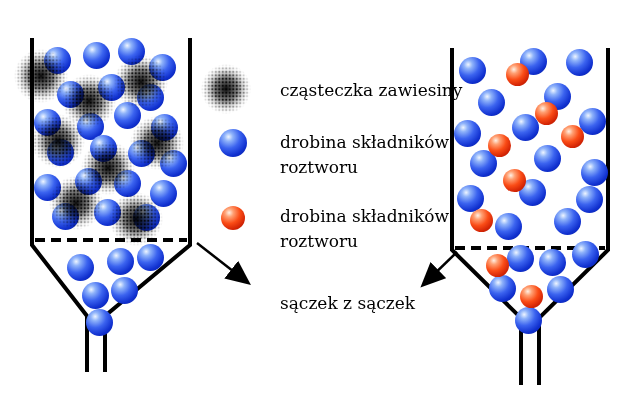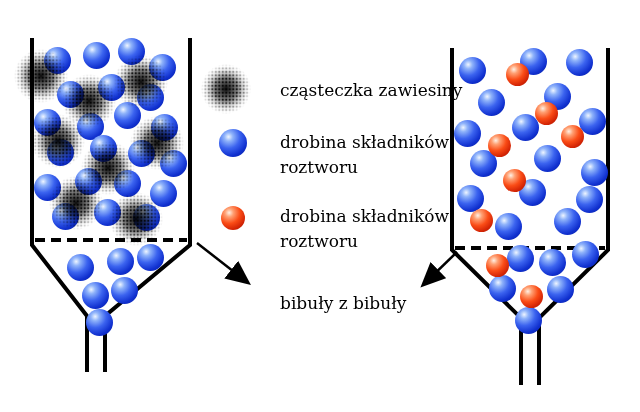--- a/index.html
+++ b/index.html
@@ -147,16 +147,16 @@
     <div class="legend-text lbl-suspension">cząsteczka zawiesiny</div>
 
     <div class="swatch swatch-blue particle-blue"></div>
     <div class="legend-text lbl-blue-1">drobina składników</div>
     <div class="legend-text lbl-blue-2">roztworu</div>
 
     <div class="swatch swatch-red particle-red"></div>
     <div class="legend-text lbl-red-1">drobina składników</div>
     <div class="legend-text lbl-red-2">roztworu</div>
 
-    <div class="legend-text lbl-filter">bibuły z bibuły</div>
+    <div class="legend-text lbl-filter">sączek z sączek</div>
   </div>
 
 </div>
 
 </body></html>

